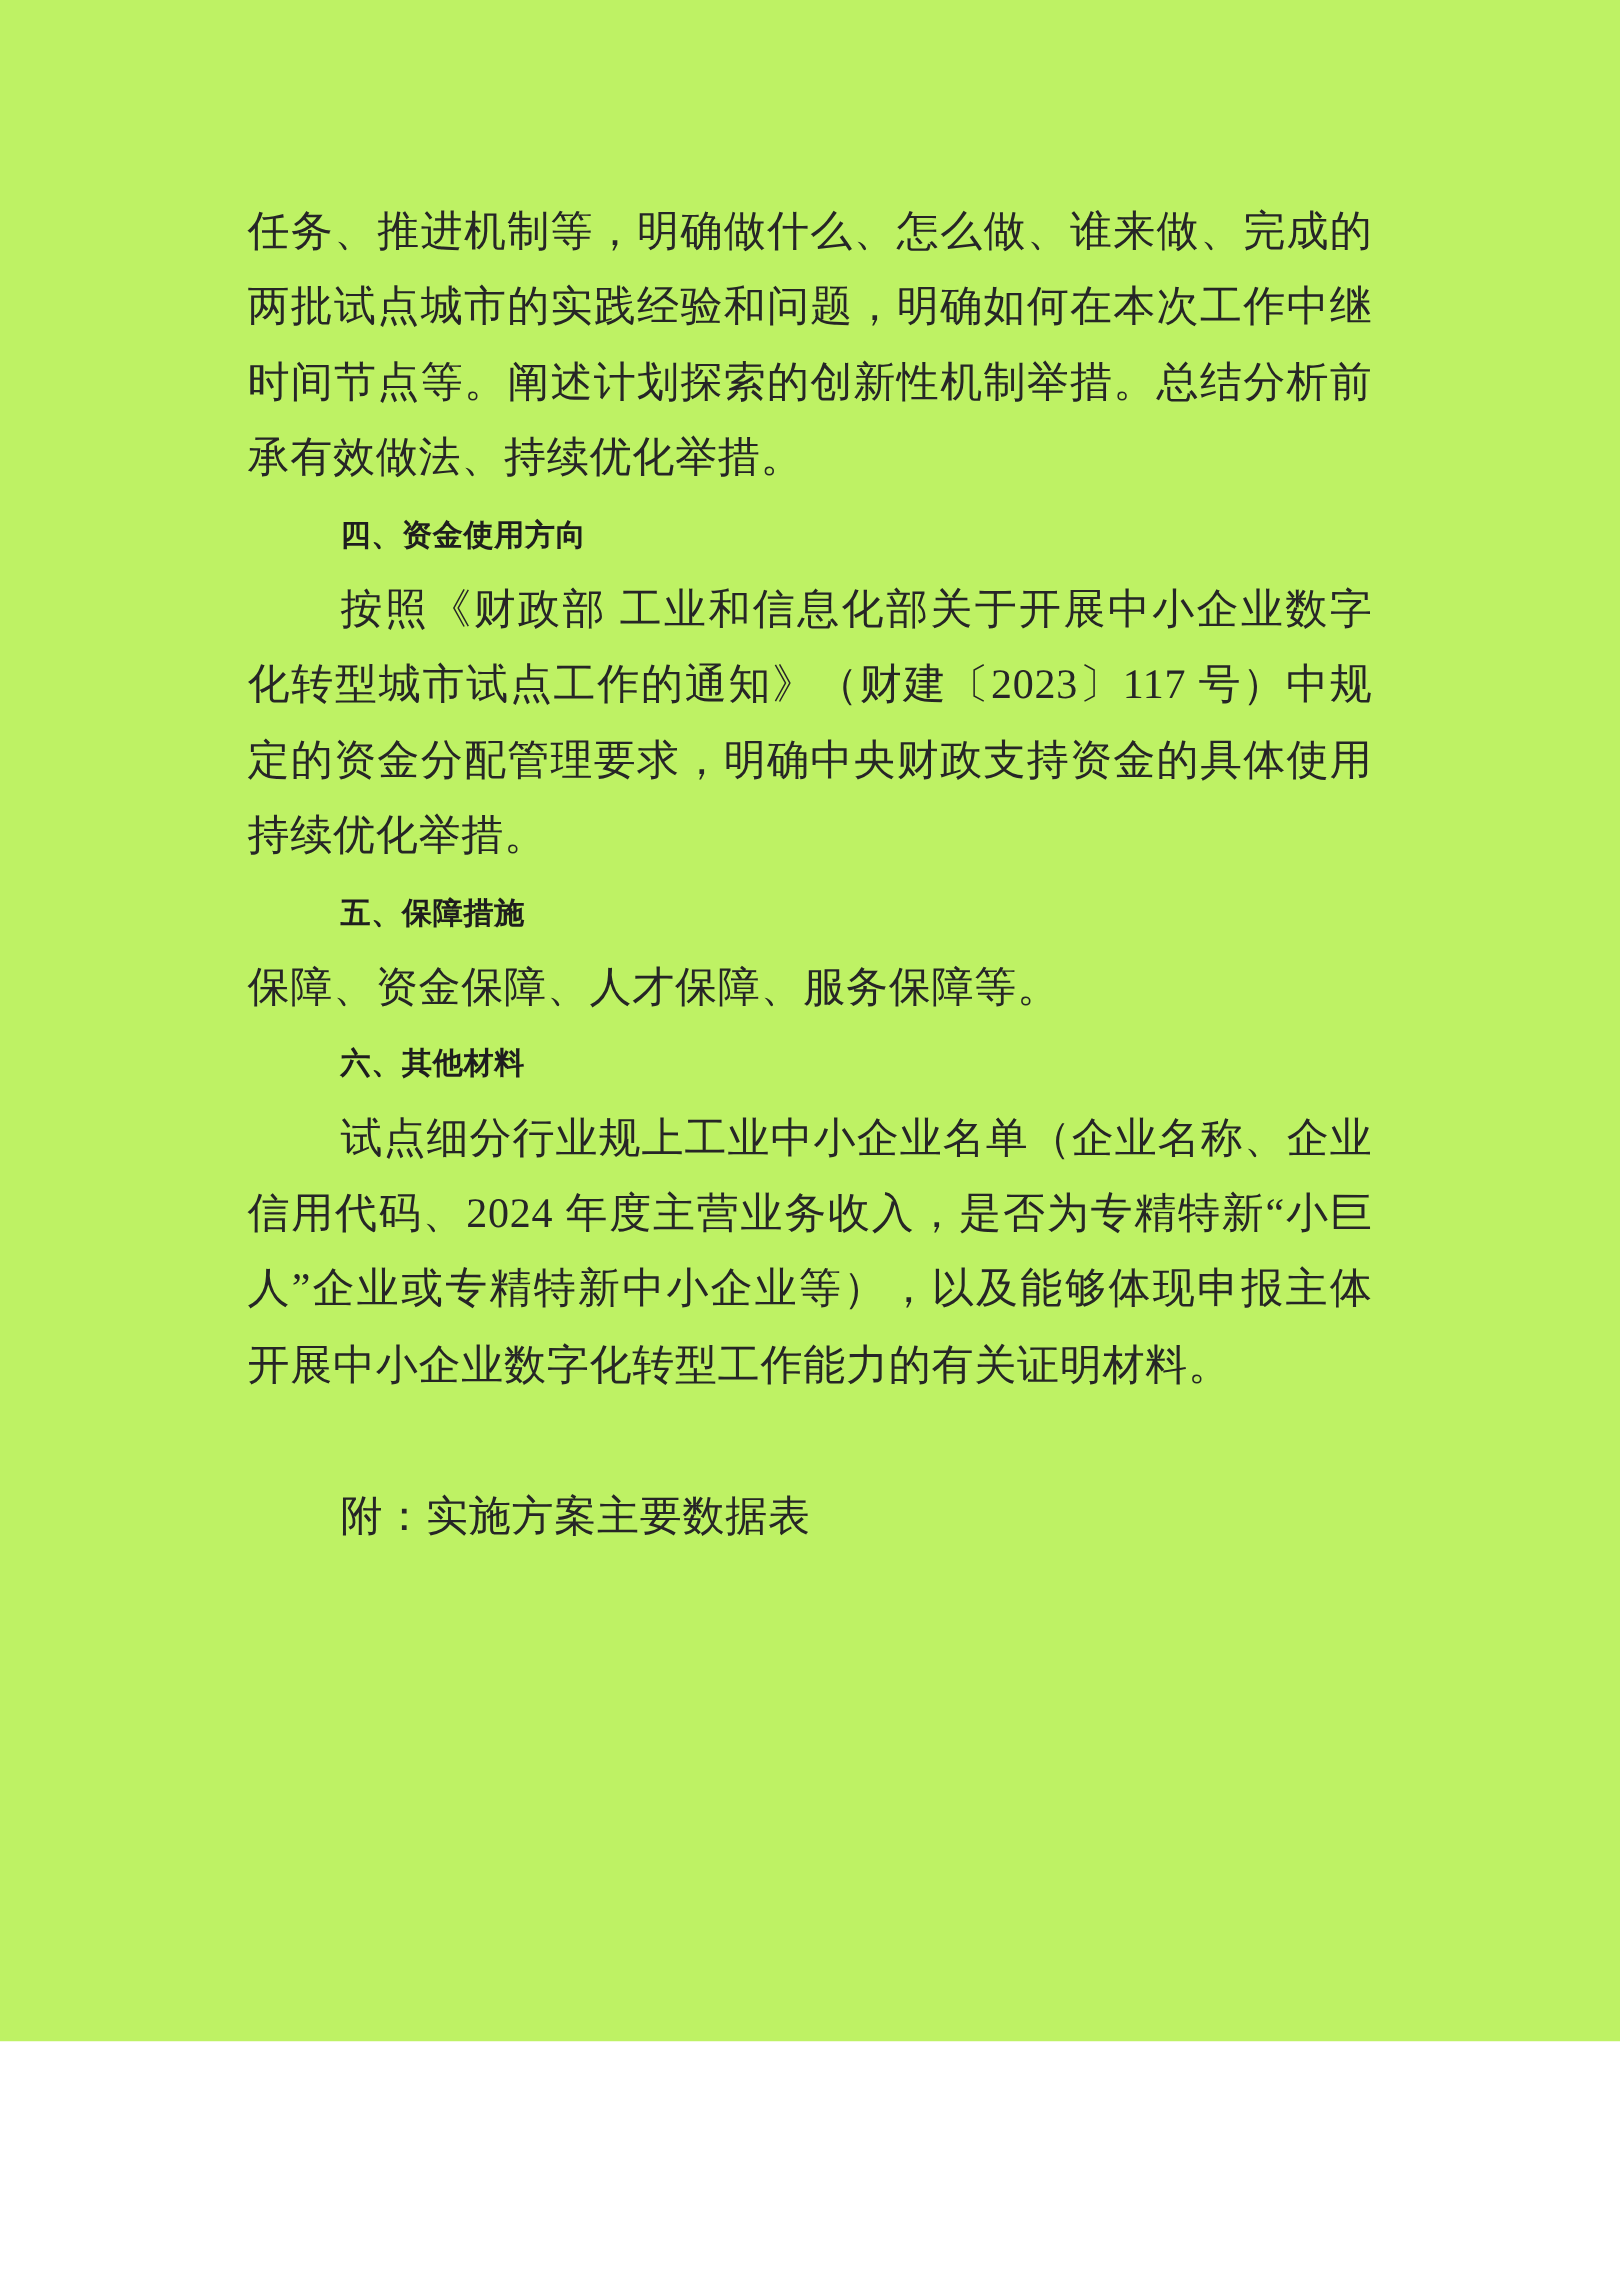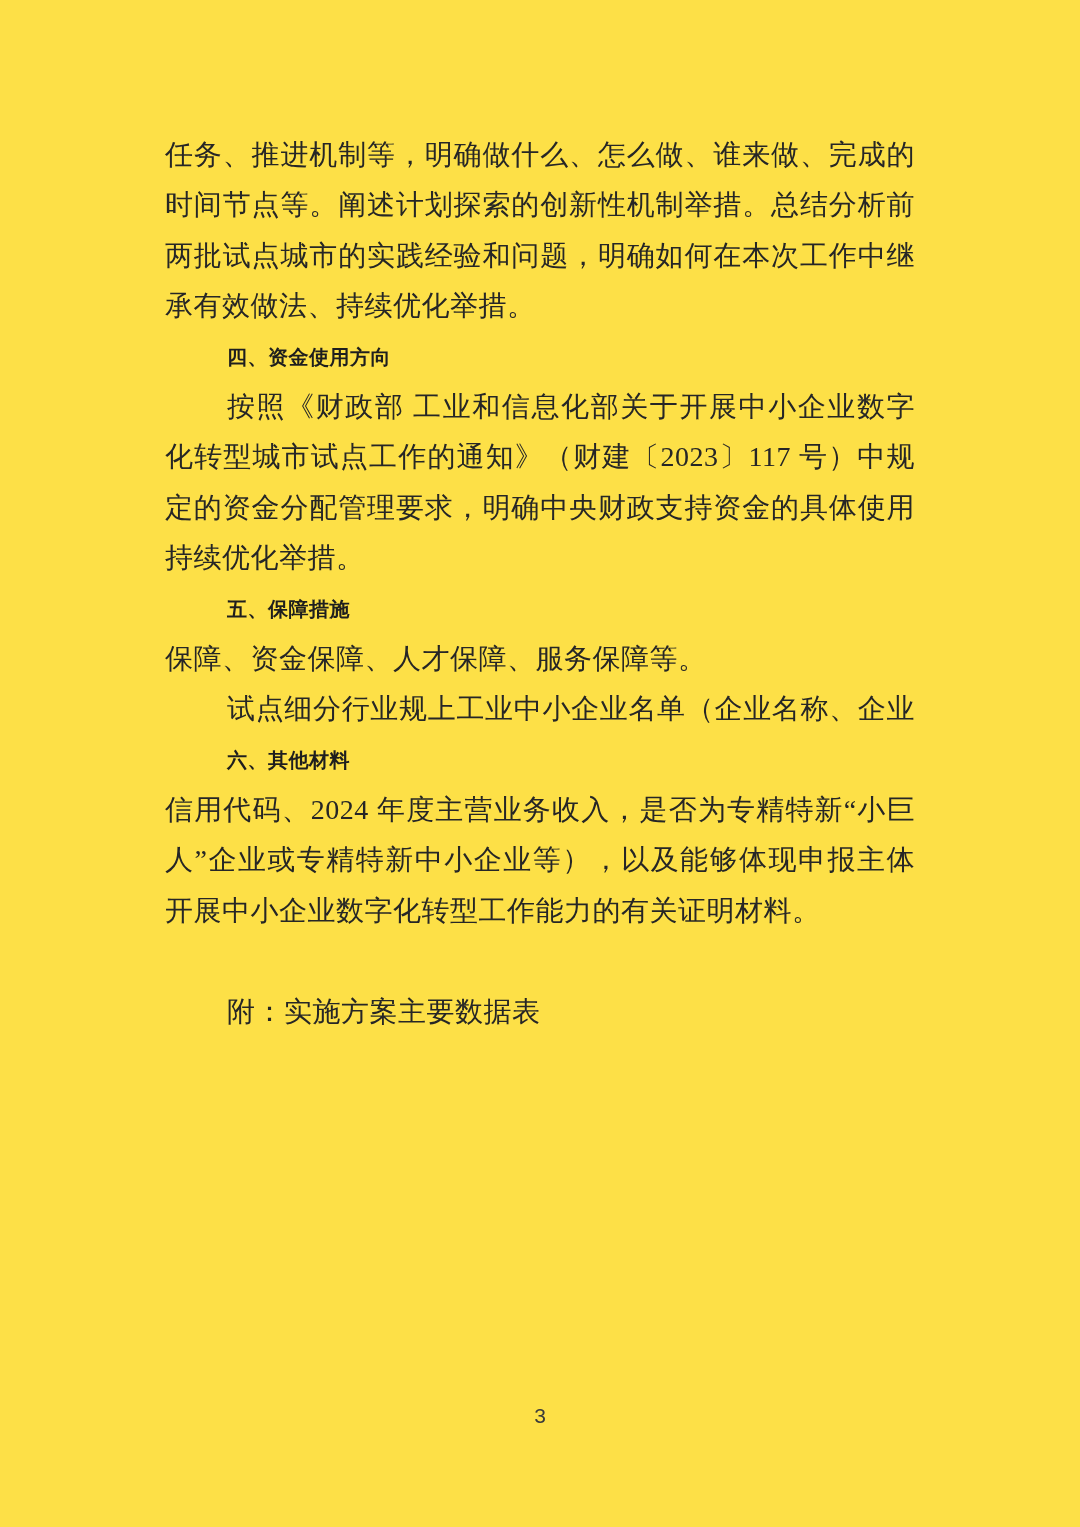--- a/index.html
+++ b/index.html
@@ -3,22 +3,22 @@
 <meta charset="utf-8">
 <style>
   html, body {
     margin: 0;
     padding: 0;
     background: #ffffff;
   }
   .page {
     position: relative;
     width: 1080px;
-    height: 1527px;
-    background: #fde047;
+    height: 1361px;
+    background: #bef264;
     overflow: hidden;
     font-family: "Liberation Serif", "DejaVu Serif", serif;
     color: #262626;
   }
   .content {
     position: absolute;
     top: 130px;
     left: 165px;
     width: 750px;
   }
@@ -57,35 +57,35 @@
     font-family: "Liberation Sans", "DejaVu Sans", sans-serif;
   }
 </style>
 </head>
 <body>
 
 <div class="page">
   <div class="content">
 
     <div class="line just">任务、推进机制等，明确做什么、怎么做、谁来做、完成的</div>
+    <div class="line just">两批试点城市的实践经验和问题，明确如何在本次工作中继</div>
     <div class="line just">时间节点等。阐述计划探索的创新性机制举措。总结分析前</div>
-    <div class="line just">两批试点城市的实践经验和问题，明确如何在本次工作中继</div>
     <div class="line">承有效做法、持续优化举措。</div>
 
     <div class="line heading">四、资金使用方向</div>
     <div class="line just ind">按照《财政部 工业和信息化部关于开展中小企业数字</div>
     <div class="line just">化转型城市试点工作的通知》（财建〔2023〕117 号）中规</div>
     <div class="line just">定的资金分配管理要求，明确中央财政支持资金的具体使用</div>
     <div class="line">持续优化举措。</div>
 
     <div class="line heading">五、保障措施</div>
     <div class="line">保障、资金保障、人才保障、服务保障等。</div>
 
+    <div class="line heading">六、其他材料</div>
     <div class="line just ind">试点细分行业规上工业中小企业名单（企业名称、企业</div>
-    <div class="line heading">六、其他材料</div>
     <div class="line just">信用代码、2024 年度主营业务收入，是否为专精特新“小巨</div>
     <div class="line just">人”企业或专精特新中小企业等），以及能够体现申报主体</div>
     <div class="line">开展中小企业数字化转型工作能力的有关证明材料。</div>
 
     <div class="blank"></div>
 
     <div class="line ind">附：实施方案主要数据表</div>
 
   </div>
 

